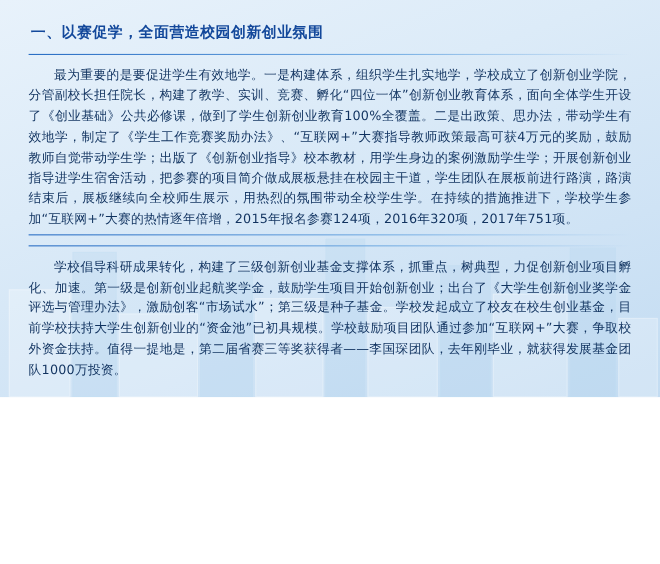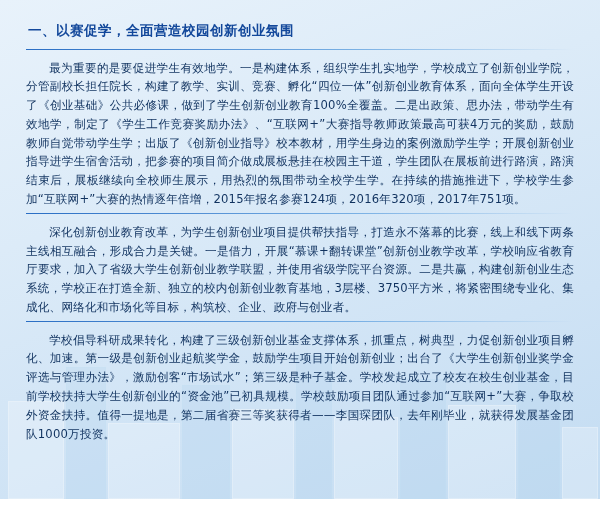--- a/index.html
+++ b/index.html
@@ -9,21 +9,21 @@
   body {
     width: 600px;
     height: 513px;
     overflow: hidden;
     font-family: "DejaVu Sans", "Liberation Sans", sans-serif;
     background: #ffffff;
   }
   .page {
     position: relative;
     width: 600px;
-    height: 499px;
+    height: 361px;
     background: linear-gradient(160deg, #e8f2fb 0%, #dcebf8 35%, #cfe3f5 70%, #c3dcf2 100%);
     box-sizing: border-box;
     overflow: hidden;
   }
   
   .bg-deco {
     position: absolute;
     left: 0;
     right: 0;
     bottom: 0;
@@ -94,19 +94,18 @@
     <div class="blk" style="left:562px; width:34px;  height:70px;"></div>
   </div>
 
   <div class="content">
 
     <h2 class="section-head">一、以赛促学，全面营造校园创新创业氛围</h2>
     <div class="rule"></div>
     <p class="para last">最为重要的是要促进学生有效地学。一是构建体系，组织学生扎实地学，学校成立了创新创业学院，分管副校长担任院长，构建了教学、实训、竞赛、孵化“四位一体”创新创业教育体系，面向全体学生开设了《创业基础》公共必修课，做到了学生创新创业教育100%全覆盖。二是出政策、思办法，带动学生有效地学，制定了《学生工作竞赛奖励办法》、“互联网+”大赛指导教师政策最高可获4万元的奖励，鼓励教师自觉带动学生学；出版了《创新创业指导》校本教材，用学生身边的案例激励学生学；开展创新创业指导进学生宿舍活动，把参赛的项目简介做成展板悬挂在校园主干道，学生团队在展板前进行路演，路演结束后，展板继续向全校师生展示，用热烈的氛围带动全校学生学。在持续的措施推进下，学校学生参加“互联网+”大赛的热情逐年倍增，2015年报名参赛124项，2016年320项，2017年751项。</p>
 
     <div class="rule"></div>
-    <p class="para last">深化创新创业教育改革，为学生创新创业项目提供帮扶指导，打造永不落幕的比赛，线上和线下两条主线相互融合，形成合力是关键。一是借力，开展“慕课+翻转课堂”创新创业教学改革，学校响应省教育厅要求，加入了省级大学生创新创业教学联盟，并使用省级学院平台资源。二是共赢，构建创新创业生态系统，学校正在打造全新、独立的校内创新创业教育基地，3层楼、3750平方米，将紧密围绕专业化、集成化、网络化和市场化等目标，构筑校、企业、政府与创业者。</p>
 
     <div class="rule"></div>
     <p class="para">学校倡导科研成果转化，构建了三级创新创业基金支撑体系，抓重点，树典型，力促创新创业项目孵化、加速。第一级是创新创业起航奖学金，鼓励学生项目开始创新创业；出台了《大学生创新创业奖学金评选与管理办法》，激励创客“市场试水”；第三级是种子基金。学校发起成立了校友在校生创业基金，目前学校扶持大学生创新创业的“资金池”已初具规模。学校鼓励项目团队通过参加“互联网+”大赛，争取校外资金扶持。值得一提地是，第二届省赛三等奖获得者——李国琛团队，去年刚毕业，就获得发展基金团队1000万投资。</p>
 
   </div>
 </div>
 
 </body></html>

